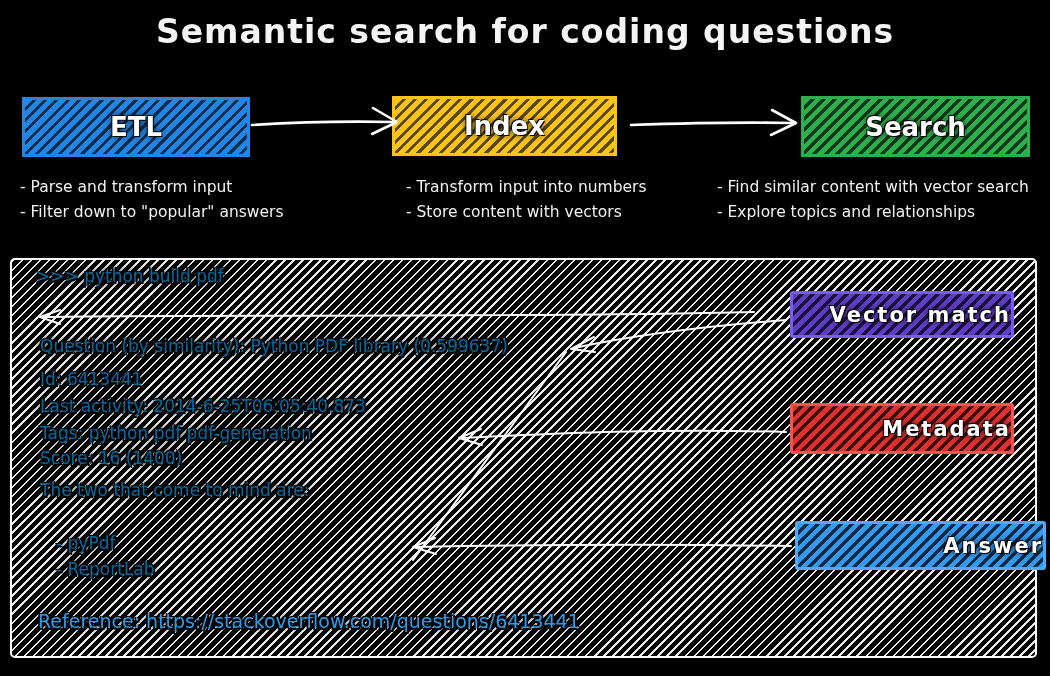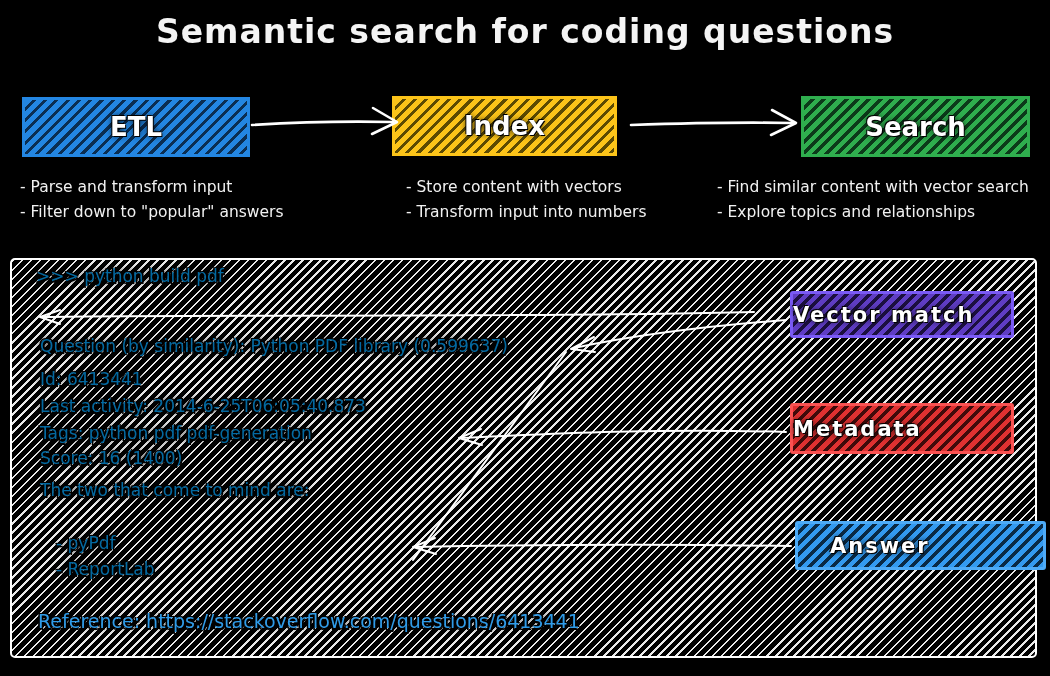--- a/index.html
+++ b/index.html
@@ -29,21 +29,21 @@
     background:repeating-linear-gradient(135deg,#e9e9e9 0 1.8px,#000 1.8px 6.4px);
   }
   .tline{
     position:absolute;font-size:17px;white-space:nowrap;color:#0369a1;
     text-shadow:-1.5px -1.5px 0 #000,1.5px -1.5px 0 #000,-1.5px 1.5px 0 #000,1.5px 1.5px 0 #000,0 0 7px #000,0 0 10px #000;
   }
   .ref{font-size:19px;font-weight:normal;
     text-shadow:-1.5px -1.5px 0 #000,1.5px -1.5px 0 #000,-1.5px 1.5px 0 #000,1.5px 1.5px 0 #000,0 0 8px #000;}
   
   .callout{
-    border:3px solid #fff;border-radius:3px;display:flex;align-items:center;justify-content:flex-start;
+    border:3px solid #fff;border-radius:3px;display:flex;align-items:center;justify-content:flex-end;
     font-size:21px;font-weight:bold;letter-spacing:2px;color:#fff;
     text-shadow:1px 1px 0 #000,-1px -1px 0 #000,0 0 6px #000;
   }
   .vm-fill{background:repeating-linear-gradient(135deg,#5f3dc4 0 4.5px,#1c1040 4.5px 8px);}
   .md-fill{background:repeating-linear-gradient(135deg,#e03131 0 4.5px,#400b0b 4.5px 8px);}
   .an-fill{background:repeating-linear-gradient(135deg,#339af0 0 4.5px,#0a2a45 4.5px 8px);}
   svg.overlay{position:absolute;left:0;top:0;pointer-events:none;}
   .stroke{fill:none;stroke:#fff;stroke-width:2.6;stroke-linecap:round;stroke-linejoin:round;}
   .stroke.thin{stroke-width:2;}
 </style>
@@ -62,22 +62,22 @@
   </div>
   <div class="abs pbox search-fill" style="left: 801px; top: 96px; width: 223px; height: 55px; border-color: rgb(47, 174, 78);">
     <span>Search</span>
   </div>
 
   <div class="abs bullets" style="left:20px;top:175px;">
     <div>- Parse and transform input</div>
     <div>- Filter down to "popular" answers</div>
   </div>
   <div class="abs bullets" style="left:406px;top:175px;">
+    <div>- Transform input into numbers</div>
     <div>- Store content with vectors</div>
-    <div>- Transform input into numbers</div>
   </div>
   <div class="abs bullets" style="left:717px;top:175px;">
     <div>- Find similar content with vector search</div>
     <div>- Explore topics and relationships</div>
   </div>
 
   <div class="abs bigbox"></div>
 
   <div class="tline" style="left:36px;top:266px;">&gt;&gt;&gt; python build pdf</div>
   <div class="tline" style="left:40px;top:336px;">Question (by similarity): Python PDF library (0.599637)</div>

